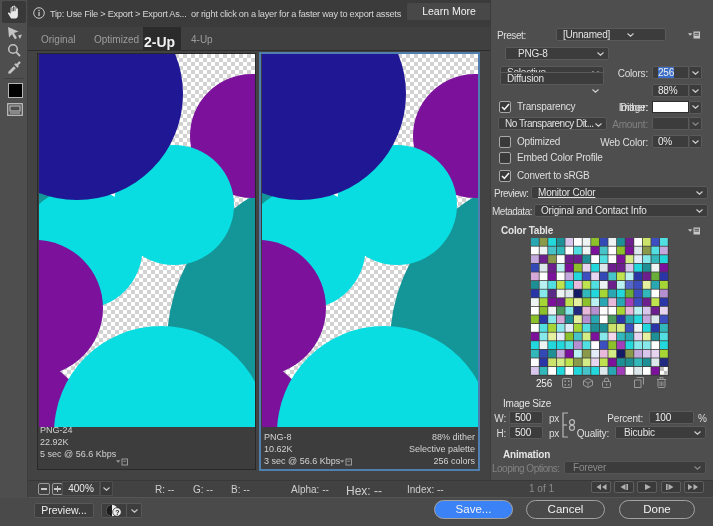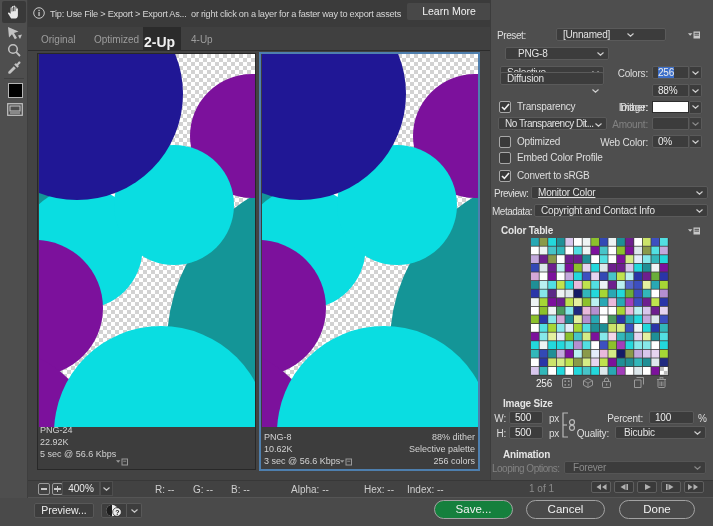--- a/index.html
+++ b/index.html
@@ -100,21 +100,21 @@
 <div class="abs" style="left:56.5px;top:485.5px;width:1.5px;height:6.5px;background:#c9c9c9;"></div>
 <div class="abs" style="left:62px;top:481px;width:38px;height:15px;background:#3e3e3e;border:1px solid #4e4e4e;box-sizing:border-box;color:#ececec;font-size:10px;line-height:13px;text-align:center;">400%</div>
 <div class="abs" style="left:100px;top:481px;width:13px;height:15px;background:#3a3a3a;border:1px solid #4e4e4e;box-sizing:border-box;"></div>
 <svg class="abs" style="left:103px;top:487px" width="7" height="4" viewBox="0 0 7 4">
     <path d="M0.5 0.5 L3.5 3.2 L6.5 0.5" fill="none" stroke="#c9c9c9" stroke-width="1.2"></path>
   </svg>
 <div class="abs" style="left:155px;top:484px;color:#cecece;font-size:10px;">R: --</div>
 <div class="abs" style="left:193px;top:484px;color:#cecece;font-size:10px;">G: --</div>
 <div class="abs" style="left:231px;top:484px;color:#cecece;font-size:10px;">B: --</div>
 <div class="abs" style="left:291px;top:484px;color:#cecece;font-size:10px;">Alpha: --</div>
-<div class="abs" style="left:364px;top:484px;color:#cecece;font-size:10px;">Hex: --</div>
+<div class="abs" style="left:346px;top:484px;color:#cecece;font-size:12px;">Hex: --</div>
 <div class="abs" style="left:407px;top:484px;color:#cecece;font-size:10px;">Index: --</div>
 <div class="abs" style="left:529px;top:483px;color:#8a8a8a;font-size:10px;">1 of 1</div>
 <div class="abs" style="left:591.0px;top:481px;width:20px;height:11.5px;background:#3a3a3a;border:1px solid #5f5f5f;border-radius:2px;box-sizing:border-box;"></div>
 <svg class="abs" style="left:595.5px;top:484px" width="11" height="6" viewBox="0 0 11 6">
     <path d="M5 0 L5 6 L0.5 3 Z M10.5 0 L10.5 6 L6 3 Z" fill="#b0b0b0"></path>
   </svg>
 <div class="abs" style="left:614.2px;top:481px;width:20px;height:11.5px;background:#3a3a3a;border:1px solid #5f5f5f;border-radius:2px;box-sizing:border-box;"></div>
 <svg class="abs" style="left:619.7px;top:484px" width="8" height="6" viewBox="0 0 8 6">
     <path d="M5.5 0 L5.5 6 L0.5 3 Z" fill="#b0b0b0"></path>
     <rect x="6.4" y="0" width="1.6" height="6" fill="#b0b0b0"></rect>
@@ -138,21 +138,21 @@
 <div class="abs" style="left:127px;top:503px;width:15px;height:15px;background:#3d3d3d;border:1px solid #585858;border-left:none;border-radius:0 2px 2px 0;box-sizing:border-box;"></div>
 <svg class="abs" style="left:106px;top:504px" width="16" height="13" viewBox="0 0 16 13">
 <circle cx="6" cy="6.5" r="5.8" fill="#ededed"></circle>
 <path d="M6 0.7 A5.8 5.8 0 0 0 6 12.3 Z" fill="#1d1d1d"></path>
 <circle cx="11" cy="8" r="4.3" fill="#ededed" stroke="#1d1d1d" stroke-width="0.7"></circle>
 <text x="9.3" y="10.6" font-size="7" font-family="Liberation Sans" font-weight="bold" fill="#1d1d1d">?</text>
 </svg>
 <svg class="abs" style="left:130.5px;top:509px" width="7" height="4" viewBox="0 0 7 4">
     <path d="M0.5 0.5 L3.5 3.2 L6.5 0.5" fill="none" stroke="#c9c9c9" stroke-width="1.2"></path>
   </svg>
-<div class="abs" style="left:434px;top:500px;width:79px;height:19px;background:#15803d;border:1px solid #a2a2a2;border-radius:9.5px;box-sizing:border-box;color:#f2f2f2;font-size:11.5px;text-align:center;line-height:17px;">Save...</div>
+<div class="abs" style="left:434px;top:500px;width:79px;height:19px;background:#3b82f6;border:1px solid #a2a2a2;border-radius:9.5px;box-sizing:border-box;color:#f2f2f2;font-size:11.5px;text-align:center;line-height:17px;">Save...</div>
 <div class="abs" style="left:526px;top:500px;width:79px;height:19px;background:#4a4a4a;border:1px solid #a2a2a2;border-radius:9.5px;box-sizing:border-box;color:#f2f2f2;font-size:11.5px;text-align:center;line-height:17px;">Cancel</div>
 <div class="abs" style="left:619px;top:500px;width:76px;height:19px;background:#4a4a4a;border:1px solid #a2a2a2;border-radius:9.5px;box-sizing:border-box;color:#f2f2f2;font-size:11.5px;text-align:center;line-height:17px;">Done</div>
 <div class="abs" style="left:490px;top:0;width:223px;height:480px;background:#4e4e4e;border-left:1px solid #3c3c3c;box-sizing:border-box;"></div>
 <div class="lbl" style="left:497px;top:30px;letter-spacing:-0.4px;">Preset:</div>
 <div class="dd" style="left:556px;top:28px;width:110px;height:13px;color:#e2e2e2;border-color:#5a5a5a;padding-left:6px;line-height:12px;">[Unnamed]</div>
 <svg class="abs" style="left:627px;top:32.5px" width="7" height="4" viewBox="0 0 7 4">
     <path d="M0.5 0.5 L3.5 3.2 L6.5 0.5" fill="none" stroke="#cfcfcf" stroke-width="1.2"></path>
   </svg>
 <svg class="abs" style="left:688px;top:31px" width="13" height="8" viewBox="0 0 13 8">
     <path d="M0 2.2 L4.4 2.2 L2.2 4.8 Z" fill="#c8c8c8"></path>
@@ -219,21 +219,21 @@
 <svg class="abs" style="left:500.5px;top:172px" width="9" height="8" viewBox="0 0 9 8">
     <path d="M1 4 L3.4 6.4 L8 1" fill="none" stroke="#f0f0f0" stroke-width="1.6"></path>
   </svg>
 <div class="lbl" style="left:517px;top:170px;">Convert to sRGB</div>
 <div class="lbl" style="left:494px;top:188px;letter-spacing:-0.5px;">Preview:</div>
 <div class="dd" style="left:531px;top:186px;width:177px;height:13px;color:#e2e2e2;border-color:#5a5a5a;padding-left:6px;line-height:12px;text-decoration:underline;">Monitor Color</div>
 <svg class="abs" style="left:696px;top:190.5px" width="7" height="4" viewBox="0 0 7 4">
     <path d="M0.5 0.5 L3.5 3.2 L6.5 0.5" fill="none" stroke="#cfcfcf" stroke-width="1.2"></path>
   </svg>
 <div class="lbl" style="left:492px;top:206px;letter-spacing:-0.5px;">Metadata:</div>
-<div class="dd" style="left:534px;top:204px;width:174px;height:13px;color:#e2e2e2;border-color:#5a5a5a;padding-left:6px;line-height:12px;">Copyright and Contact Info</div>
+<div class="dd" style="left:534px;top:204px;width:174px;height:13px;color:#e2e2e2;border-color:#5a5a5a;padding-left:6px;line-height:12px;">Original and Contact Info</div>
 <svg class="abs" style="left:696px;top:208.5px" width="7" height="4" viewBox="0 0 7 4">
     <path d="M0.5 0.5 L3.5 3.2 L6.5 0.5" fill="none" stroke="#cfcfcf" stroke-width="1.2"></path>
   </svg>
 <div class="lbl" style="left:501px;top:225px;font-weight:bold;color:#e4e4e4;">Color Table</div>
 <svg class="abs" style="left:688px;top:227px" width="13" height="8" viewBox="0 0 13 8">
     <path d="M0 2.2 L4.4 2.2 L2.2 4.8 Z" fill="#c8c8c8"></path>
     <rect x="5.5" y="0.5" width="6.5" height="7" fill="#c8c8c8"></rect>
     <rect x="6.5" y="1.8" width="4.5" height="1" fill="#4e4e4e"></rect>
     <rect x="6.5" y="3.6" width="4.5" height="1" fill="#4e4e4e"></rect>
   </svg>
@@ -521,21 +521,21 @@
 <path d="M2.5 0.5 L9.5 0.5 L9.5 7.5 M0.5 3 L7 3 L7 10.5 L0.5 10.5 Z" fill="none" stroke="#9a9a9a" stroke-width="1"></path>
 </svg>
 <svg class="abs" style="left:657px;top:377px" width="9" height="11" viewBox="0 0 9 11">
 <rect x="1" y="2.5" width="7" height="8" rx="0.8" fill="none" stroke="#9a9a9a" stroke-width="1"></rect>
 <line x1="0" y1="2.5" x2="9" y2="2.5" stroke="#9a9a9a" stroke-width="1"></line>
 <rect x="3" y="0.5" width="3" height="1.6" fill="none" stroke="#9a9a9a" stroke-width="0.8"></rect>
 <line x1="3" y1="4.5" x2="3" y2="9" stroke="#9a9a9a" stroke-width="0.8"></line>
 <line x1="4.5" y1="4.5" x2="4.5" y2="9" stroke="#9a9a9a" stroke-width="0.8"></line>
 <line x1="6" y1="4.5" x2="6" y2="9" stroke="#9a9a9a" stroke-width="0.8"></line>
 </svg>
-<div class="lbl" style="left:503px;top:398px;font-weight:bold;color:#e4e4e4;">Image Size</div>
+<div class="lbl" style="left:503px;top:398px;font-weight:normal;color:#e4e4e4;">Image Size</div>
 <div class="lbl" style="left:386px;top:413px;width:120px;text-align:right;">W:</div>
 <div class="dd" style="left:509px;top:411px;width:34px;height:13px;color:#ececec;padding-left:5px;line-height:12px;">500</div>
 <div class="lbl" style="left:549px;top:413px;">px</div>
 <div class="lbl" style="left:523px;top:413px;width:120px;text-align:right;">Percent:</div>
 <div class="dd" style="left:649px;top:411px;width:45px;height:13px;color:#ececec;padding-left:5px;line-height:12px;">100</div>
 <div class="lbl" style="left:698px;top:413px;">%</div>
 <div class="lbl" style="left:386px;top:428px;width:120px;text-align:right;">H:</div>
 <div class="dd" style="left:509px;top:426px;width:34px;height:13px;color:#ececec;padding-left:5px;line-height:12px;">500</div>
 <div class="lbl" style="left:549px;top:428px;">px</div>
 <div class="lbl" style="left:489px;top:428px;width:120px;text-align:right;">Quality:</div>

